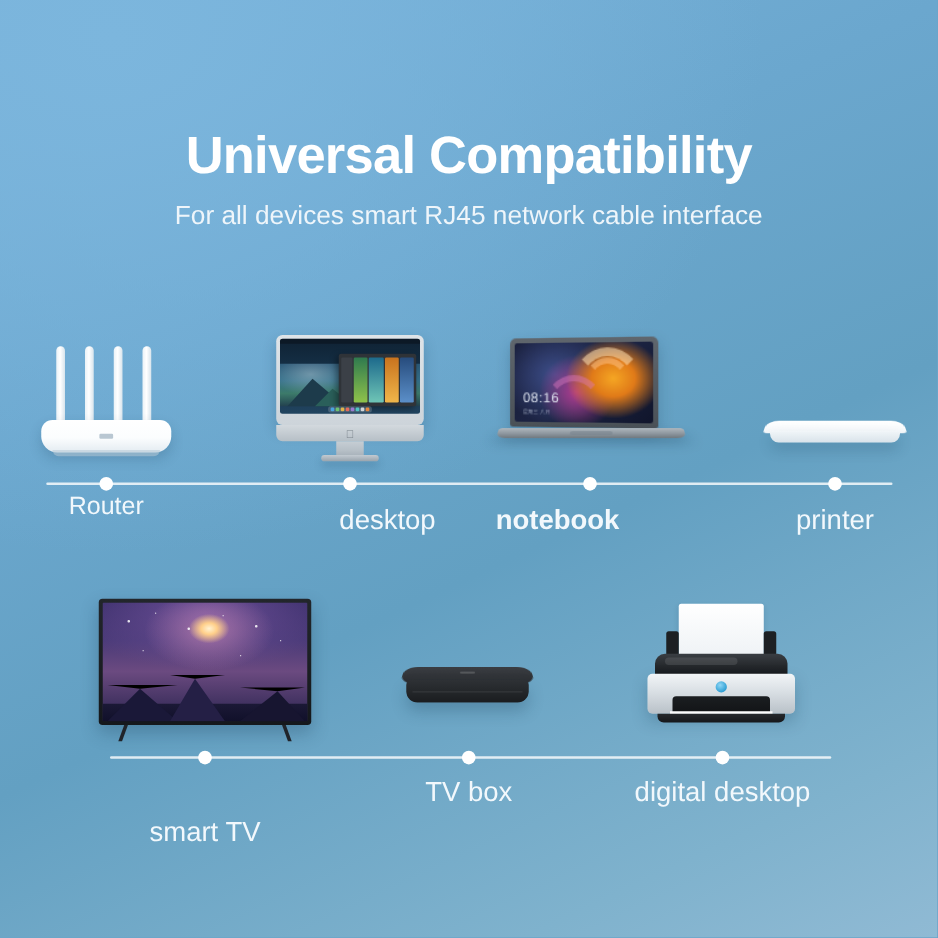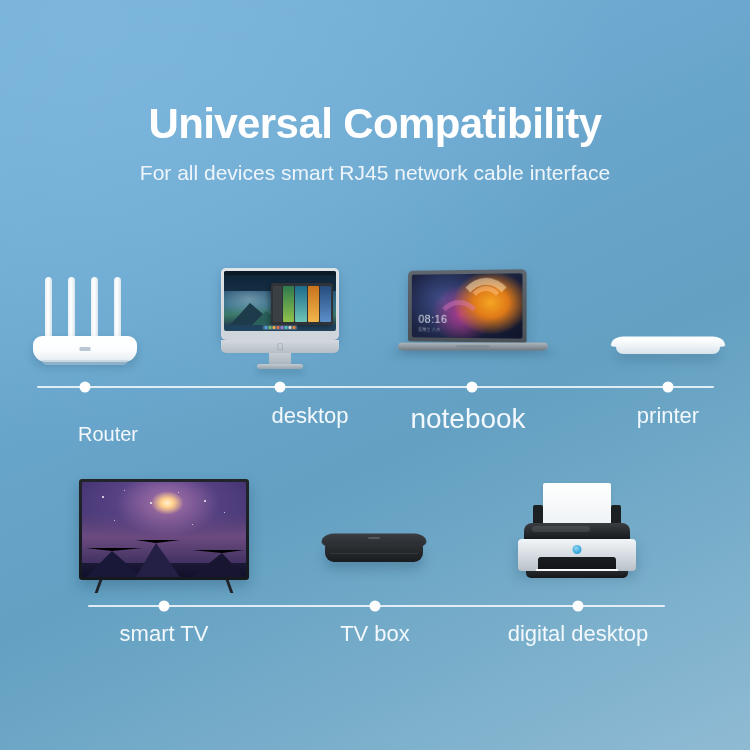--- a/index.html
+++ b/index.html
@@ -352,23 +352,23 @@
     <div class="sw-top"></div>
     <div class="sw-front"></div>
   </div>
 
   <div class="rail" style="left:37px; top:386px; width:677px;"></div>
   <div class="dot" style="left:85px;  top:387px;"></div>
   <div class="dot" style="left:280px; top:387px;"></div>
   <div class="dot" style="left:472px; top:387px;"></div>
   <div class="dot" style="left:668px; top:387px;"></div>
 
-  <div class="caption" style="left:85px;  top:423px;margin-left:23px;">Router</div>
+  <div class="caption" style="left:85px;  top:394px;">Router</div>
   <div class="caption" style="left:280px; top:403px; font-size:22px;margin-left:30px;">desktop</div>
-  <div class="caption" style="left:468px; top:403px; font-size:28px;">notebook</div>
+  <div class="caption" style="left:446px; top:403px; font-size:22px;font-weight:bold;">notebook</div>
   <div class="caption" style="left:668px; top:403px; font-size:22px;">printer</div>
 
   <div class="device" style="left:79px; top:479px; width:170px; height:115px;">
     <div class="tv-frame">
       <div class="tv-screen">
         <span class="tv-star" style="left:20px; top:14px; width:1.5px; height:1.5px;"></span>
         <span class="tv-star" style="left:42px; top:8px;  width:1px;   height:1px;"></span>
         <span class="tv-star" style="left:68px; top:20px; width:1.5px; height:1.5px;"></span>
         <span class="tv-star" style="left:96px; top:10px; width:1px;   height:1px;"></span>
         <span class="tv-star" style="left:122px;top:18px; width:1.5px; height:1.5px;"></span>
@@ -405,17 +405,17 @@
     </div>
     <div class="pr-out"></div>
     <div class="pr-foot"></div>
   </div>
 
   <div class="rail" style="left:88px; top:605px; width:577px;"></div>
   <div class="dot" style="left:164px; top:606px;"></div>
   <div class="dot" style="left:375px; top:606px;"></div>
   <div class="dot" style="left:578px; top:606px;"></div>
 
-  <div class="caption" style="left:164px; top:621px; font-size:22px;">smart TV</div>
+  <div class="caption" style="left:164px; top:653px; font-size:22px;">smart TV</div>
   <div class="caption" style="left:375px; top:621px; font-size:22px;">TV box</div>
   <div class="caption" style="left:578px; top:621px; font-size:22px;">digital desktop</div>
 
 </div>
 
 </body></html>

